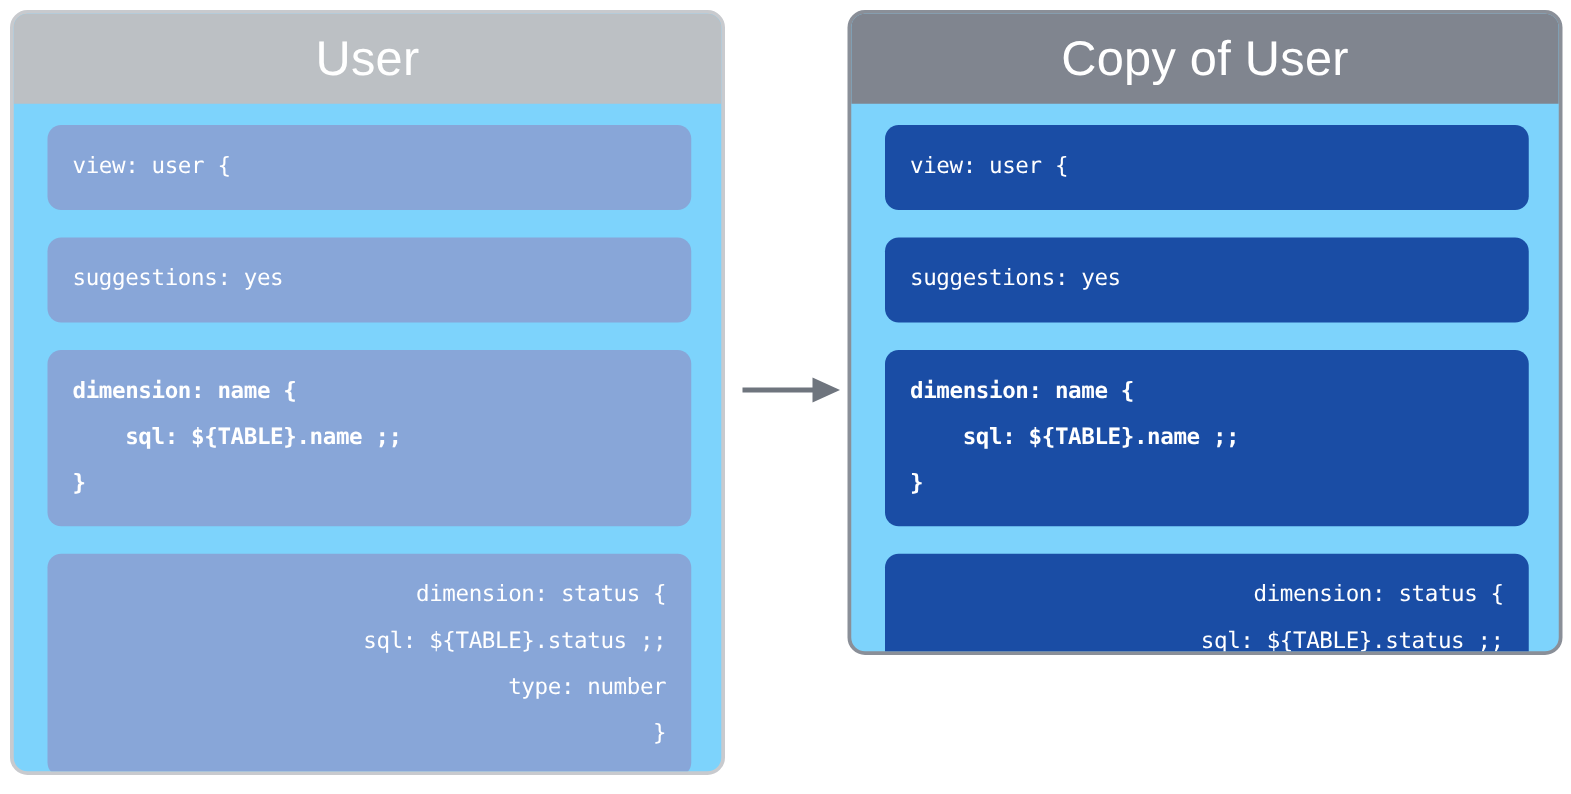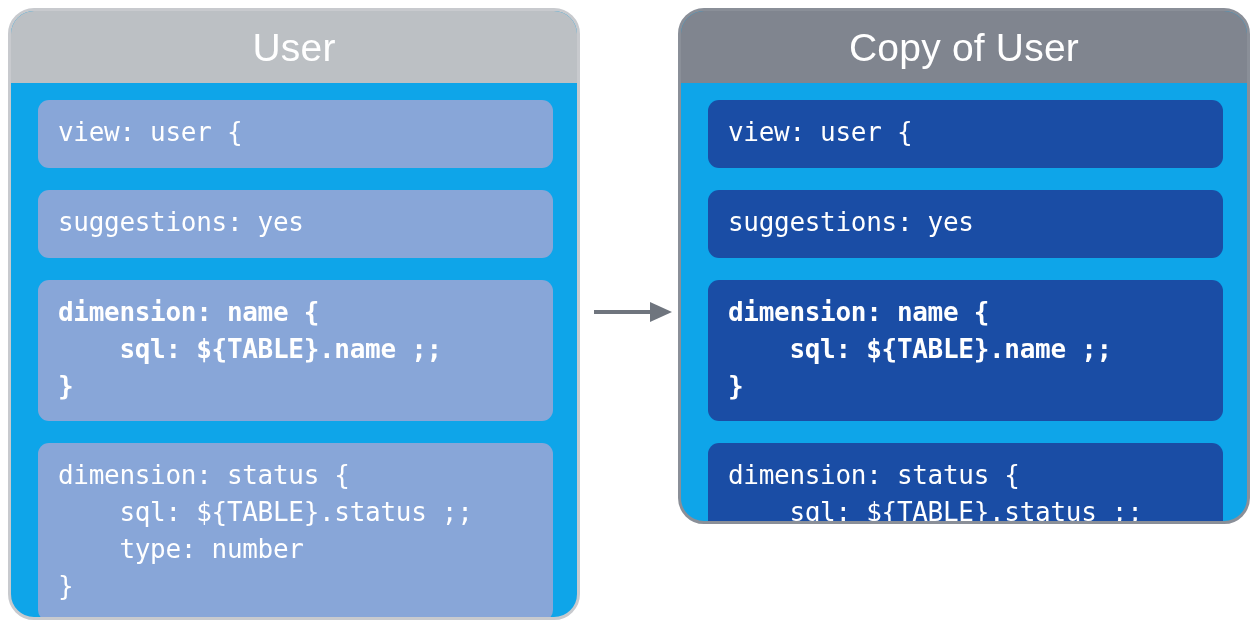--- a/index.html
+++ b/index.html
@@ -19,22 +19,22 @@
     position: absolute;
     left: 0; top: 0;
     width: 1257px;
     height: 635px;
   }
 
   
   .panel {
     position: absolute;
     box-sizing: border-box;
-    background: #0ea5e9;
-    border-radius: 26px;
+    background: #7dd3fc;
+    border-radius: 14px;
     overflow: hidden;
   }
   .panel-source {
     left: 8px;
     top: 8px;
     width: 572px;
     height: 612px;
     border: 3px solid #c8cace;
   }
   .panel-copy {
@@ -65,27 +65,27 @@
     box-sizing: border-box;
   }
 
   
   .code-block {
     border-radius: 11px;
     padding: 14px 20px 16px 20px;
     margin-bottom: 22px;
     box-sizing: border-box;
     font-family: "DejaVu Sans Mono", "Liberation Mono", monospace;
-    font-size: 26px;
+    font-size: 18px;
     line-height: 37px;
     color: #ffffff;
     white-space: pre;
     letter-spacing: -0.3px;
   }
-  .code-block:last-child { margin-bottom: 0; }
+  .code-block:last-child { margin-bottom: 0; text-align: right; }
 
   .panel-source .code-block { background: #88a6d8; }
   .panel-copy   .code-block { background: #1a4da5; }
 
   
   .cb-1line { min-height: 68px; }
   .cb-3line { min-height: 124px; font-weight: bold; }
   .cb-4line { min-height: 158px; }
 
   

